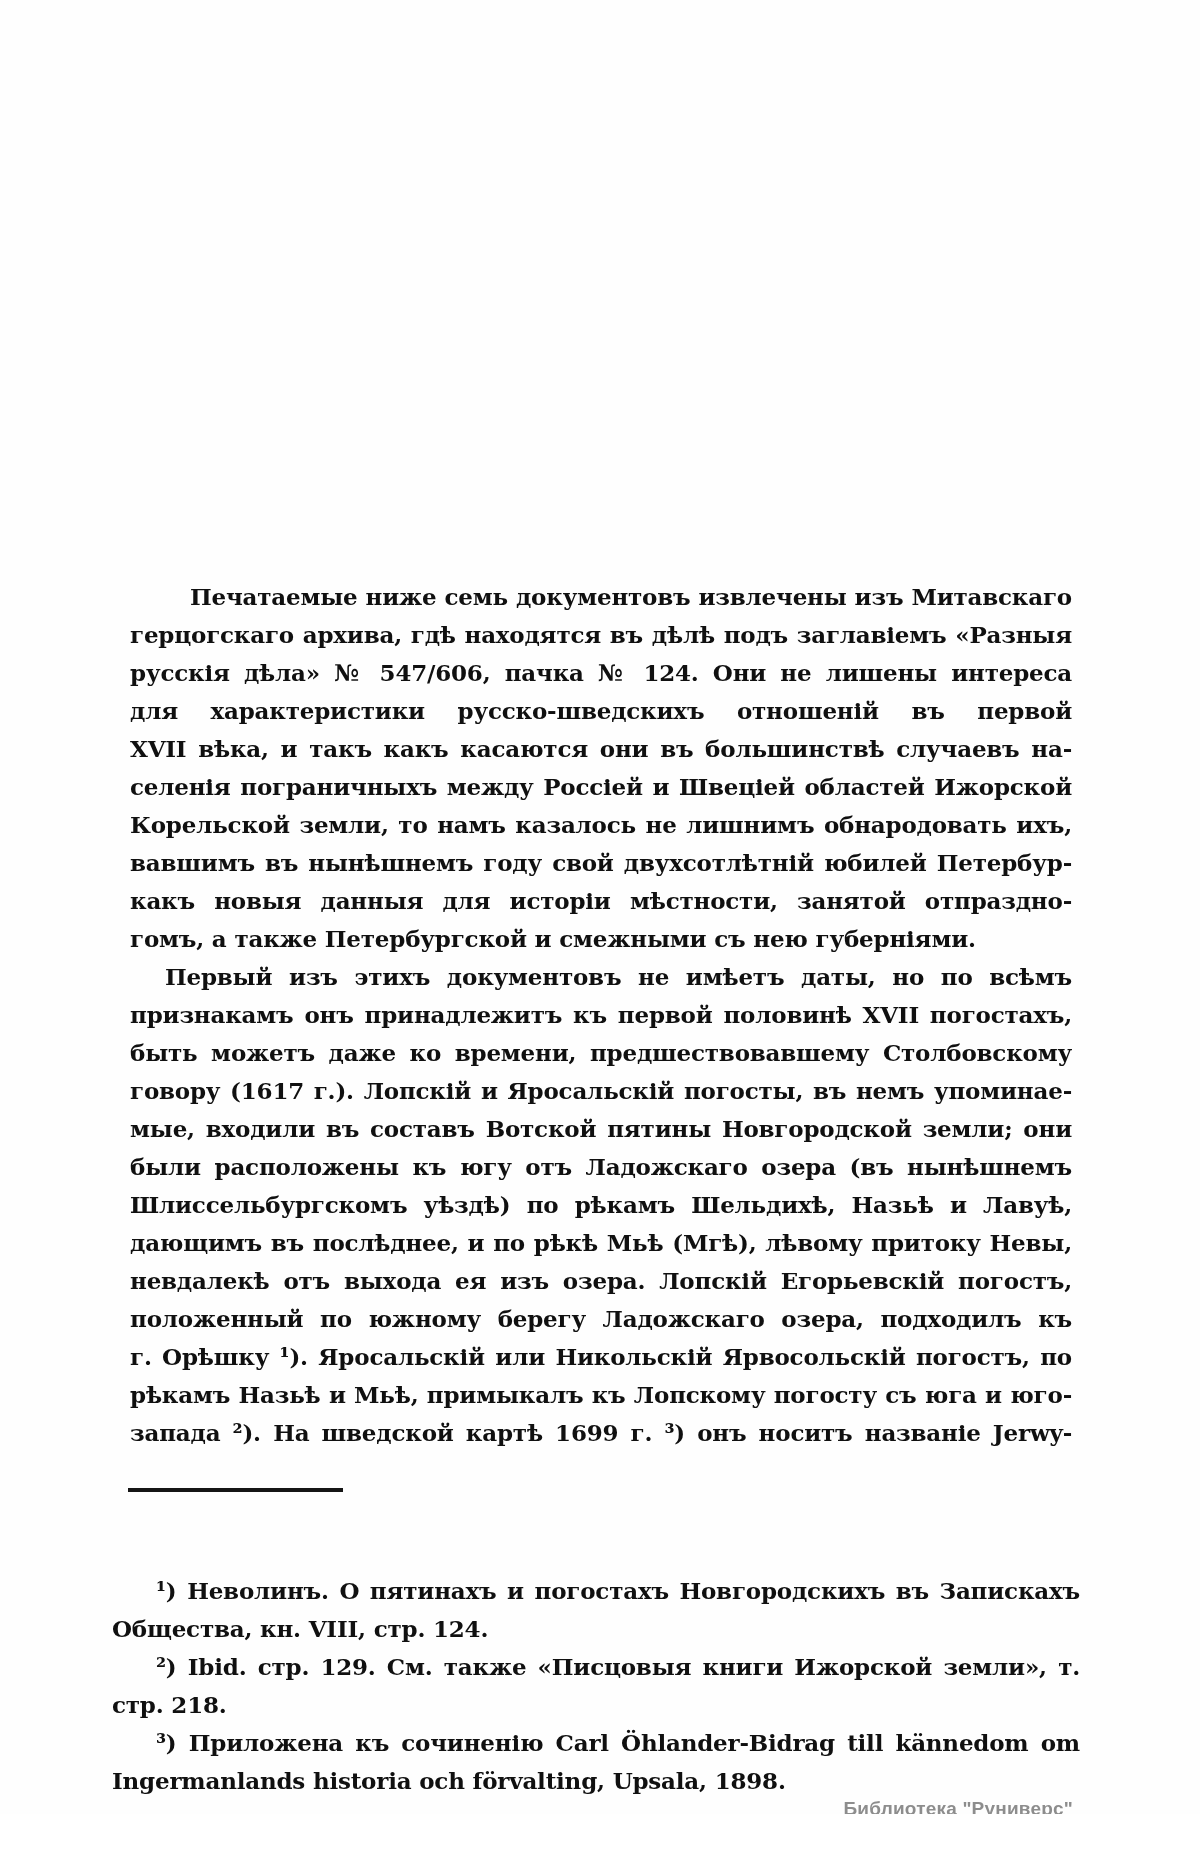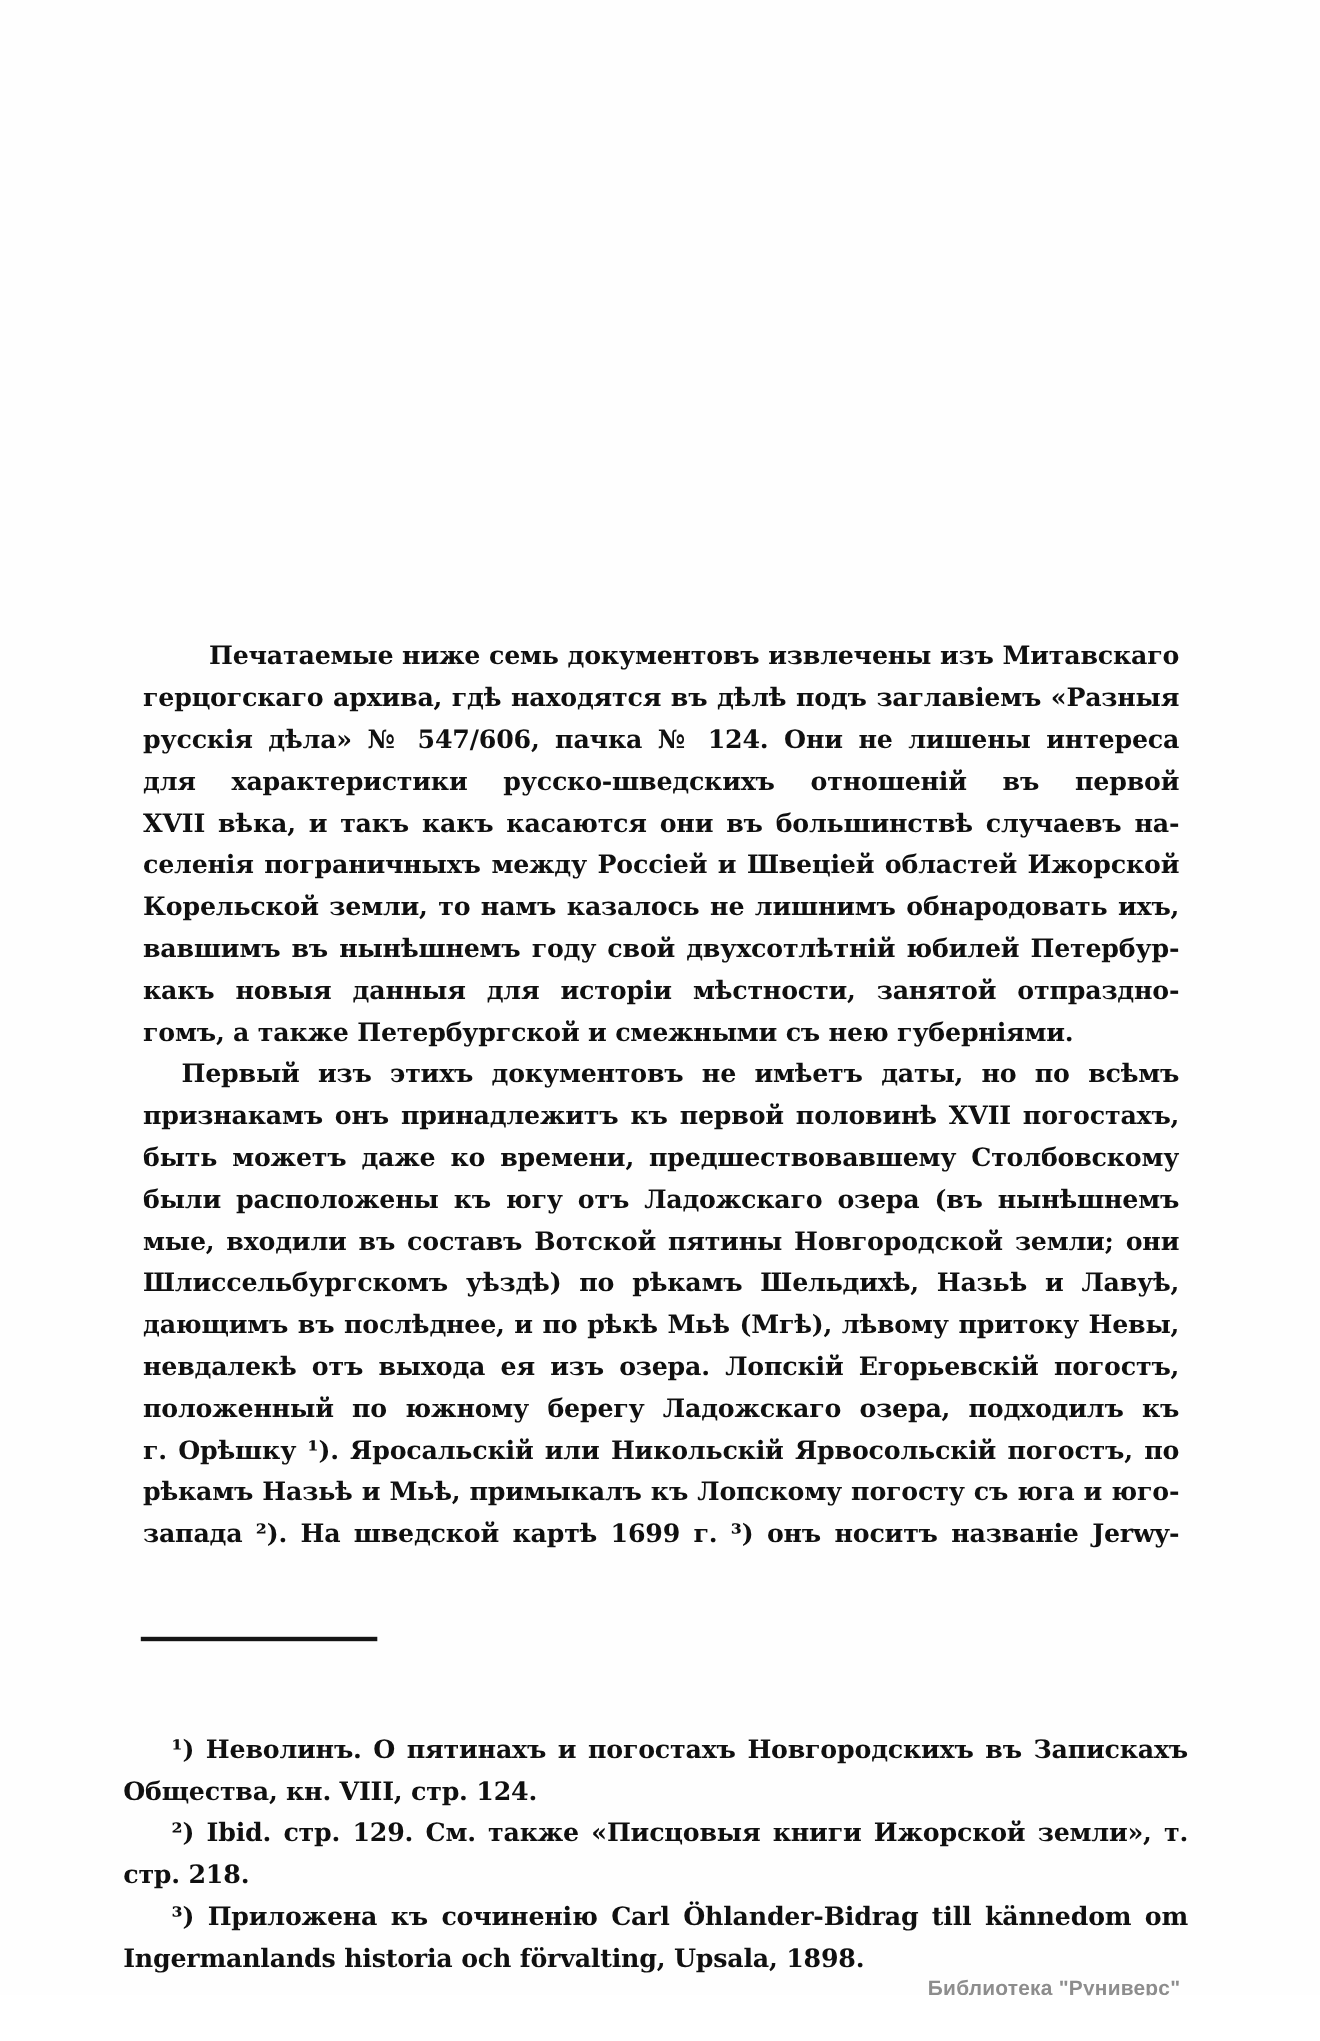--- a/index.html
+++ b/index.html
@@ -97,22 +97,23 @@
       <div class="line">Корельской земли, то намъ казалось не лишнимъ обнародовать ихъ,</div>
       <div class="line">вавшимъ въ нынѣшнемъ году свой двухсотлѣтній юбилей Петербур-</div>
       <div class="line">какъ новыя данныя для исторіи мѣстности, занятой отпраздно-</div>
       <div class="line flush">гомъ, а также Петербургской и смежными съ нею губерніями.</div>
     </div>
 
     <div>
       <div class="line ind2">Первый изъ этихъ документовъ не имѣетъ даты, но по всѣмъ</div>
       <div class="line">признакамъ онъ принадлежитъ къ первой половинѣ XVII погостахъ,</div>
       <div class="line">быть можетъ даже ко времени, предшествовавшему Столбовскому до-</div>
+      <div class="line">говору (1617 г.). Лопскій и Яросальскій погосты, въ немъ упоминае-</div>
+      <div class="line">мые, входили въ составъ Вотской пятины Новгородской земли; они</div>
       <div class="line">были расположены къ югу отъ Ладожскаго озера (въ нынѣшнемъ</div>
-      <div class="line">мые, входили въ составъ Вотской пятины Новгородской земли; они</div>
       <div class="line">Шлиссельбургскомъ уѣздѣ) по рѣкамъ Шельдихѣ, Назьѣ и Лавуѣ, впа-</div>
       <div class="line">дающимъ въ послѣднее, и по рѣкѣ Мьѣ (Мгѣ), лѣвому притоку Невы,</div>
       <div class="line">невдалекѣ отъ выхода ея изъ озера. Лопскій Егорьевскій погостъ, рас-</div>
       <div class="line">положенный по южному берегу Ладожскаго озера, подходилъ къ самому</div>
       <div class="line">г. Орѣшку ¹). Яросальскій или Никольскій Ярвосольскій погостъ, по</div>
       <div class="line">рѣкамъ Назьѣ и Мьѣ, примыкалъ къ Лопскому погосту съ юга и юго-</div>
       <div class="line">запада ²). На шведской картѣ 1699 г. ³) онъ носитъ названіе Jerwy-</div>
     </div>
 
   </div>

